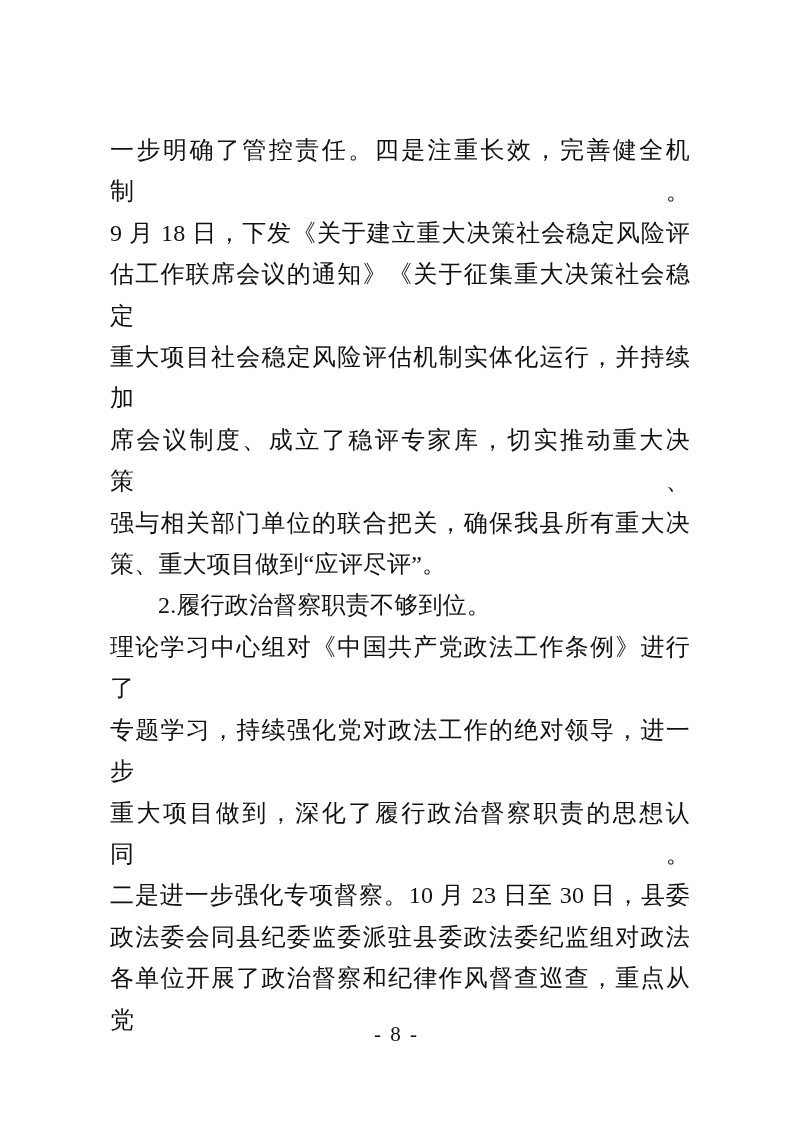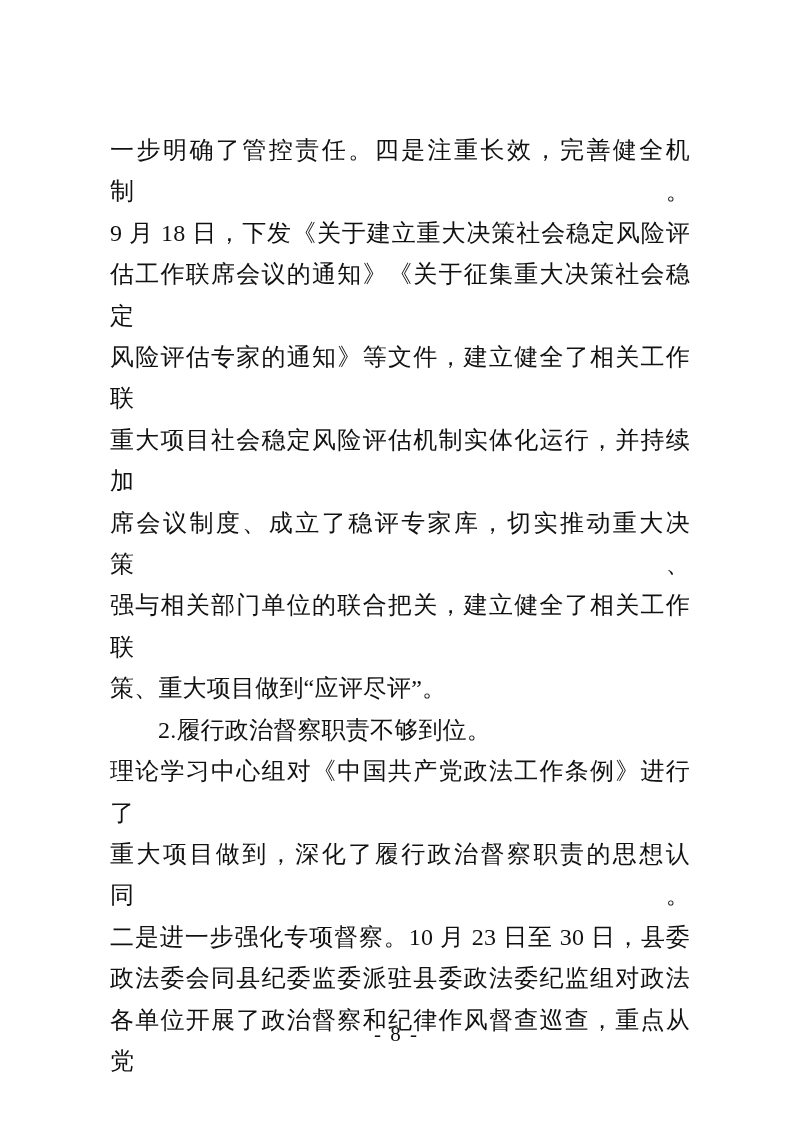--- a/index.html
+++ b/index.html
@@ -52,27 +52,27 @@
   }
 </style>
 </head>
 <body>
 
 <div class="page">
   <div class="body-text">
     <div class="line just">一步明确了管控责任。四是注重长效，完善健全机制。</div>
     <div class="line just">9 月 18 日，下发《关于建立重大决策社会稳定风险评</div>
     <div class="line just">估工作联席会议的通知》《关于征集重大决策社会稳定</div>
-    <div class="line just">风险评估专家的通知》等文件，建立健全了相关工作联</div>
     <div class="line just">重大项目社会稳定风险评估机制实体化运行，并持续加</div>
     <div class="line just">席会议制度、成立了稳评专家库，切实推动重大决策、</div>
-    <div class="line just">强与相关部门单位的联合把关，建立健全了相关工作联</div>
+    <div class="line just">强与相关部门单位的联合把关，确保我县所有重大决</div>
     <div class="line">策、重大项目做到“应评尽评”。</div>
     <div class="line indent">2.履行政治督察职责不够到位。</div>
     <div class="line just">理论学习中心组对《中国共产党政法工作条例》进行了</div>
+    <div class="line just">专题学习，持续强化党对政法工作的绝对领导，进一步</div>
     <div class="line just">重大项目做到，深化了履行政治督察职责的思想认同。</div>
     <div class="line just">二是进一步强化专项督察。10 月 23 日至 30 日，县委</div>
     <div class="line just">政法委会同县纪委监委派驻县委政法委纪监组对政法</div>
     <div class="line just">各单位开展了政治督察和纪律作风督查巡查，重点从党</div>
 
   </div>
   <div class="footer">
     <span class="pagenum">- 8 -</span>
   </div>
 </div>

